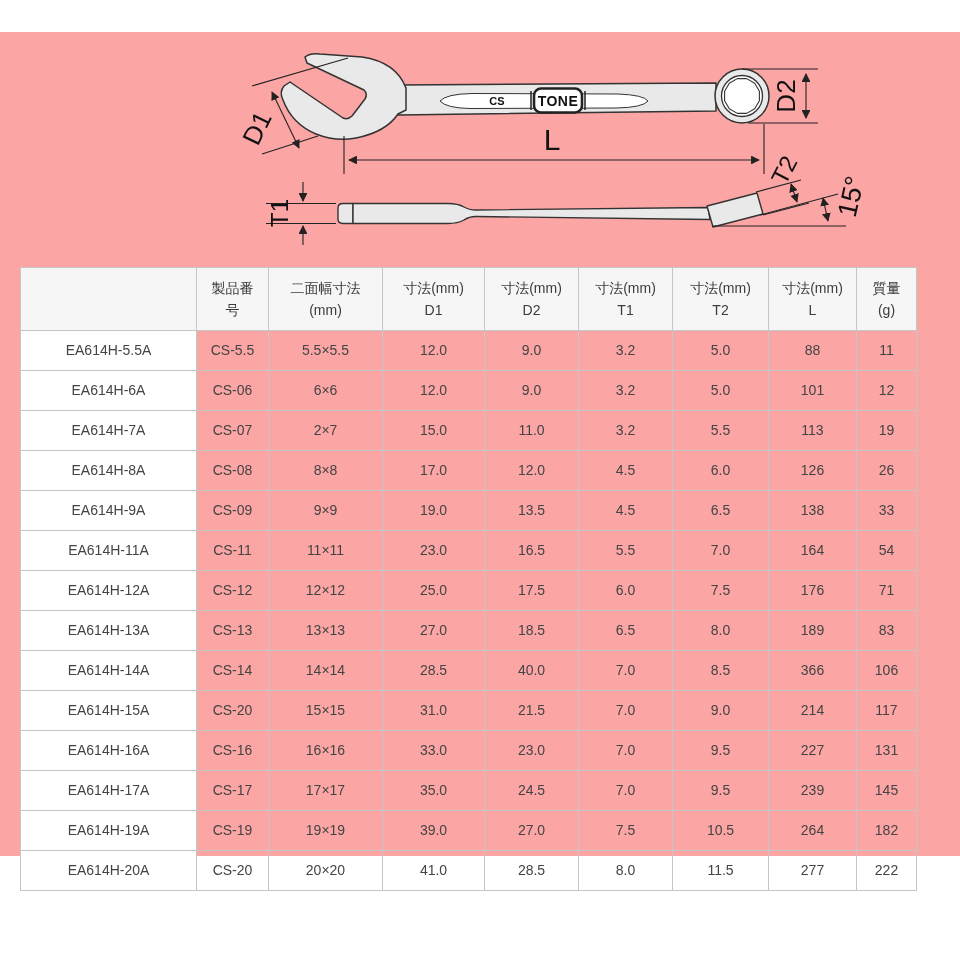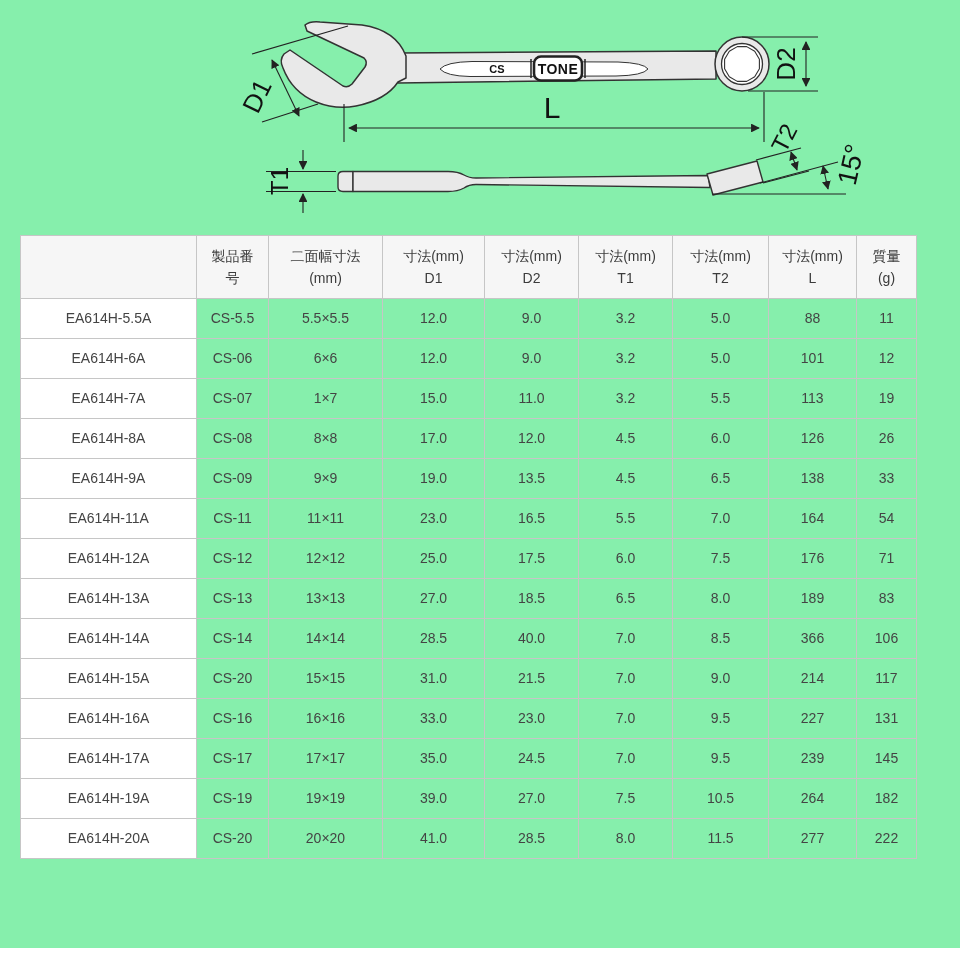--- a/index.html
+++ b/index.html
@@ -1,18 +1,18 @@
 <!DOCTYPE html>
 <html><head>
 <meta charset="utf-8">
 <style>
   html,body{margin:0;padding:0;background:#ffffff;}
   body{width:960px;height:978px;overflow:hidden;
        font-family:"Liberation Sans","DejaVu Sans",sans-serif;}
-  .page{position:relative;width:960px;height:948px;background:#86efac;}
+  .page{position:relative;width:960px;height:824px;background:#fca5a5;margin-top:32px;}
   .diagram{position:absolute;top:0;left:0;width:960px;height:235px;}
   .layout{position:absolute;top:235px;left:20px;}
   table.spec{border-collapse:collapse;table-layout:fixed;width:896px;}
   table.spec td,table.spec th{
     border:1px solid #c6c6c6;
     font-size:14px;color:#444;text-align:center;vertical-align:middle;
     font-weight:normal;padding:0;line-height:1.5;
     overflow:hidden;white-space:nowrap;
   }
   table.spec thead th{background:#f6f6f6;height:62px;font-size:14px;color:#3c3c3c;}
@@ -198,21 +198,21 @@
     <td>9.0</td>
     <td>3.2</td>
     <td>5.0</td>
     <td>101</td>
     <td>12</td>
   </tr>
 
   <tr>
     <td class="label-cell">EA614H-7A</td>
     <td>CS-07</td>
-    <td>1×7</td>
+    <td>2×7</td>
     <td>15.0</td>
     <td>11.0</td>
     <td>3.2</td>
     <td>5.5</td>
     <td>113</td>
     <td>19</td>
   </tr>
 
   <tr>
     <td class="label-cell">EA614H-8A</td>

